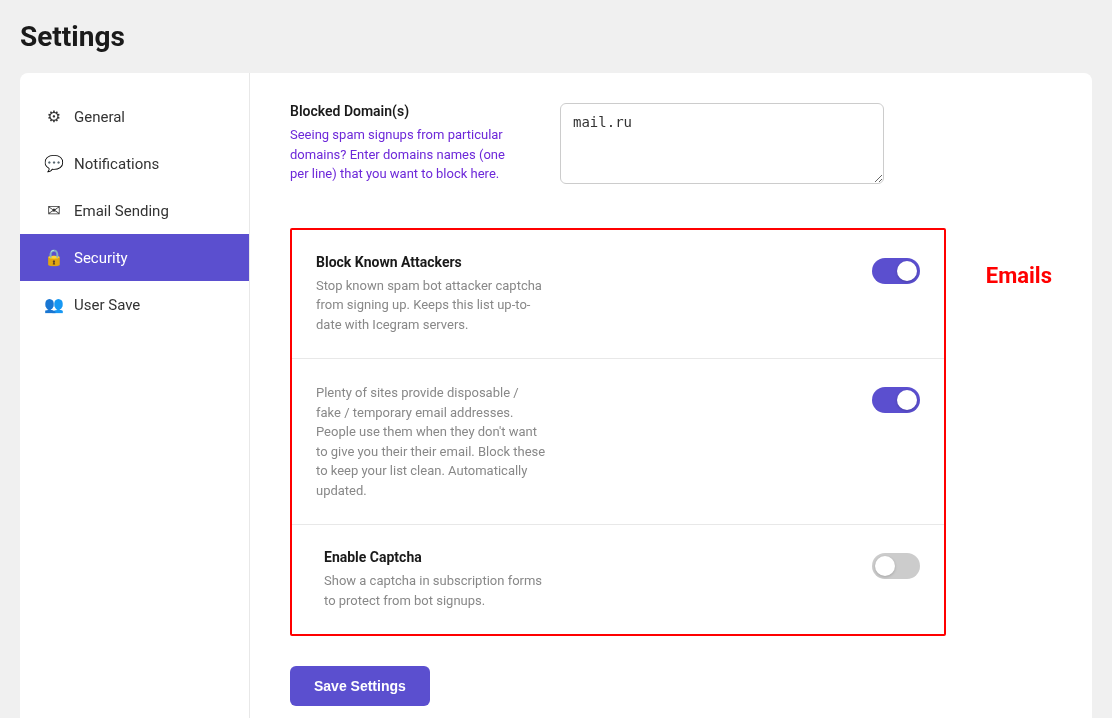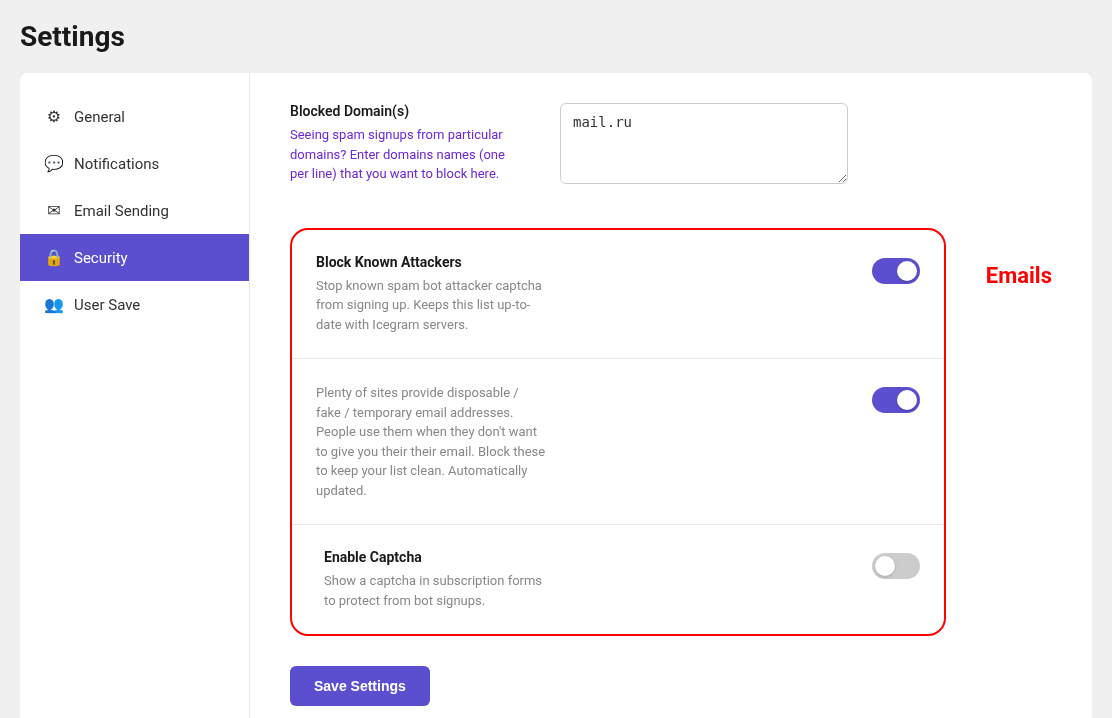--- a/index.html
+++ b/index.html
@@ -65,34 +65,34 @@
       color: #1a1a1a;
       margin-bottom: 6px;
     }
     .field-description {
       font-size: 13px;
       color: #6d28d9;
       line-height: 1.5;
       max-width: 230px;
     }
     .blocked-domains-textarea {
-      width: 288px;
+      width: 324px;
       min-height: 80px;
       border: 1px solid #ccc;
       border-radius: 6px;
       padding: 10px 12px;
       font-size: 14px;
       resize: vertical;
       outline: none;
       color: #333;
     }
     
     .security-box {
       border: 2px solid red;
-      border-radius: 18px;
+      border-radius: 2px;
       padding: 0;
       margin-bottom: 30px;
     }
     .security-row {
       display: flex;
       align-items: flex-start;
       justify-content: space-between;
       padding: 24px 24px;
       border-bottom: 1px solid #e8e8e8;
     }

